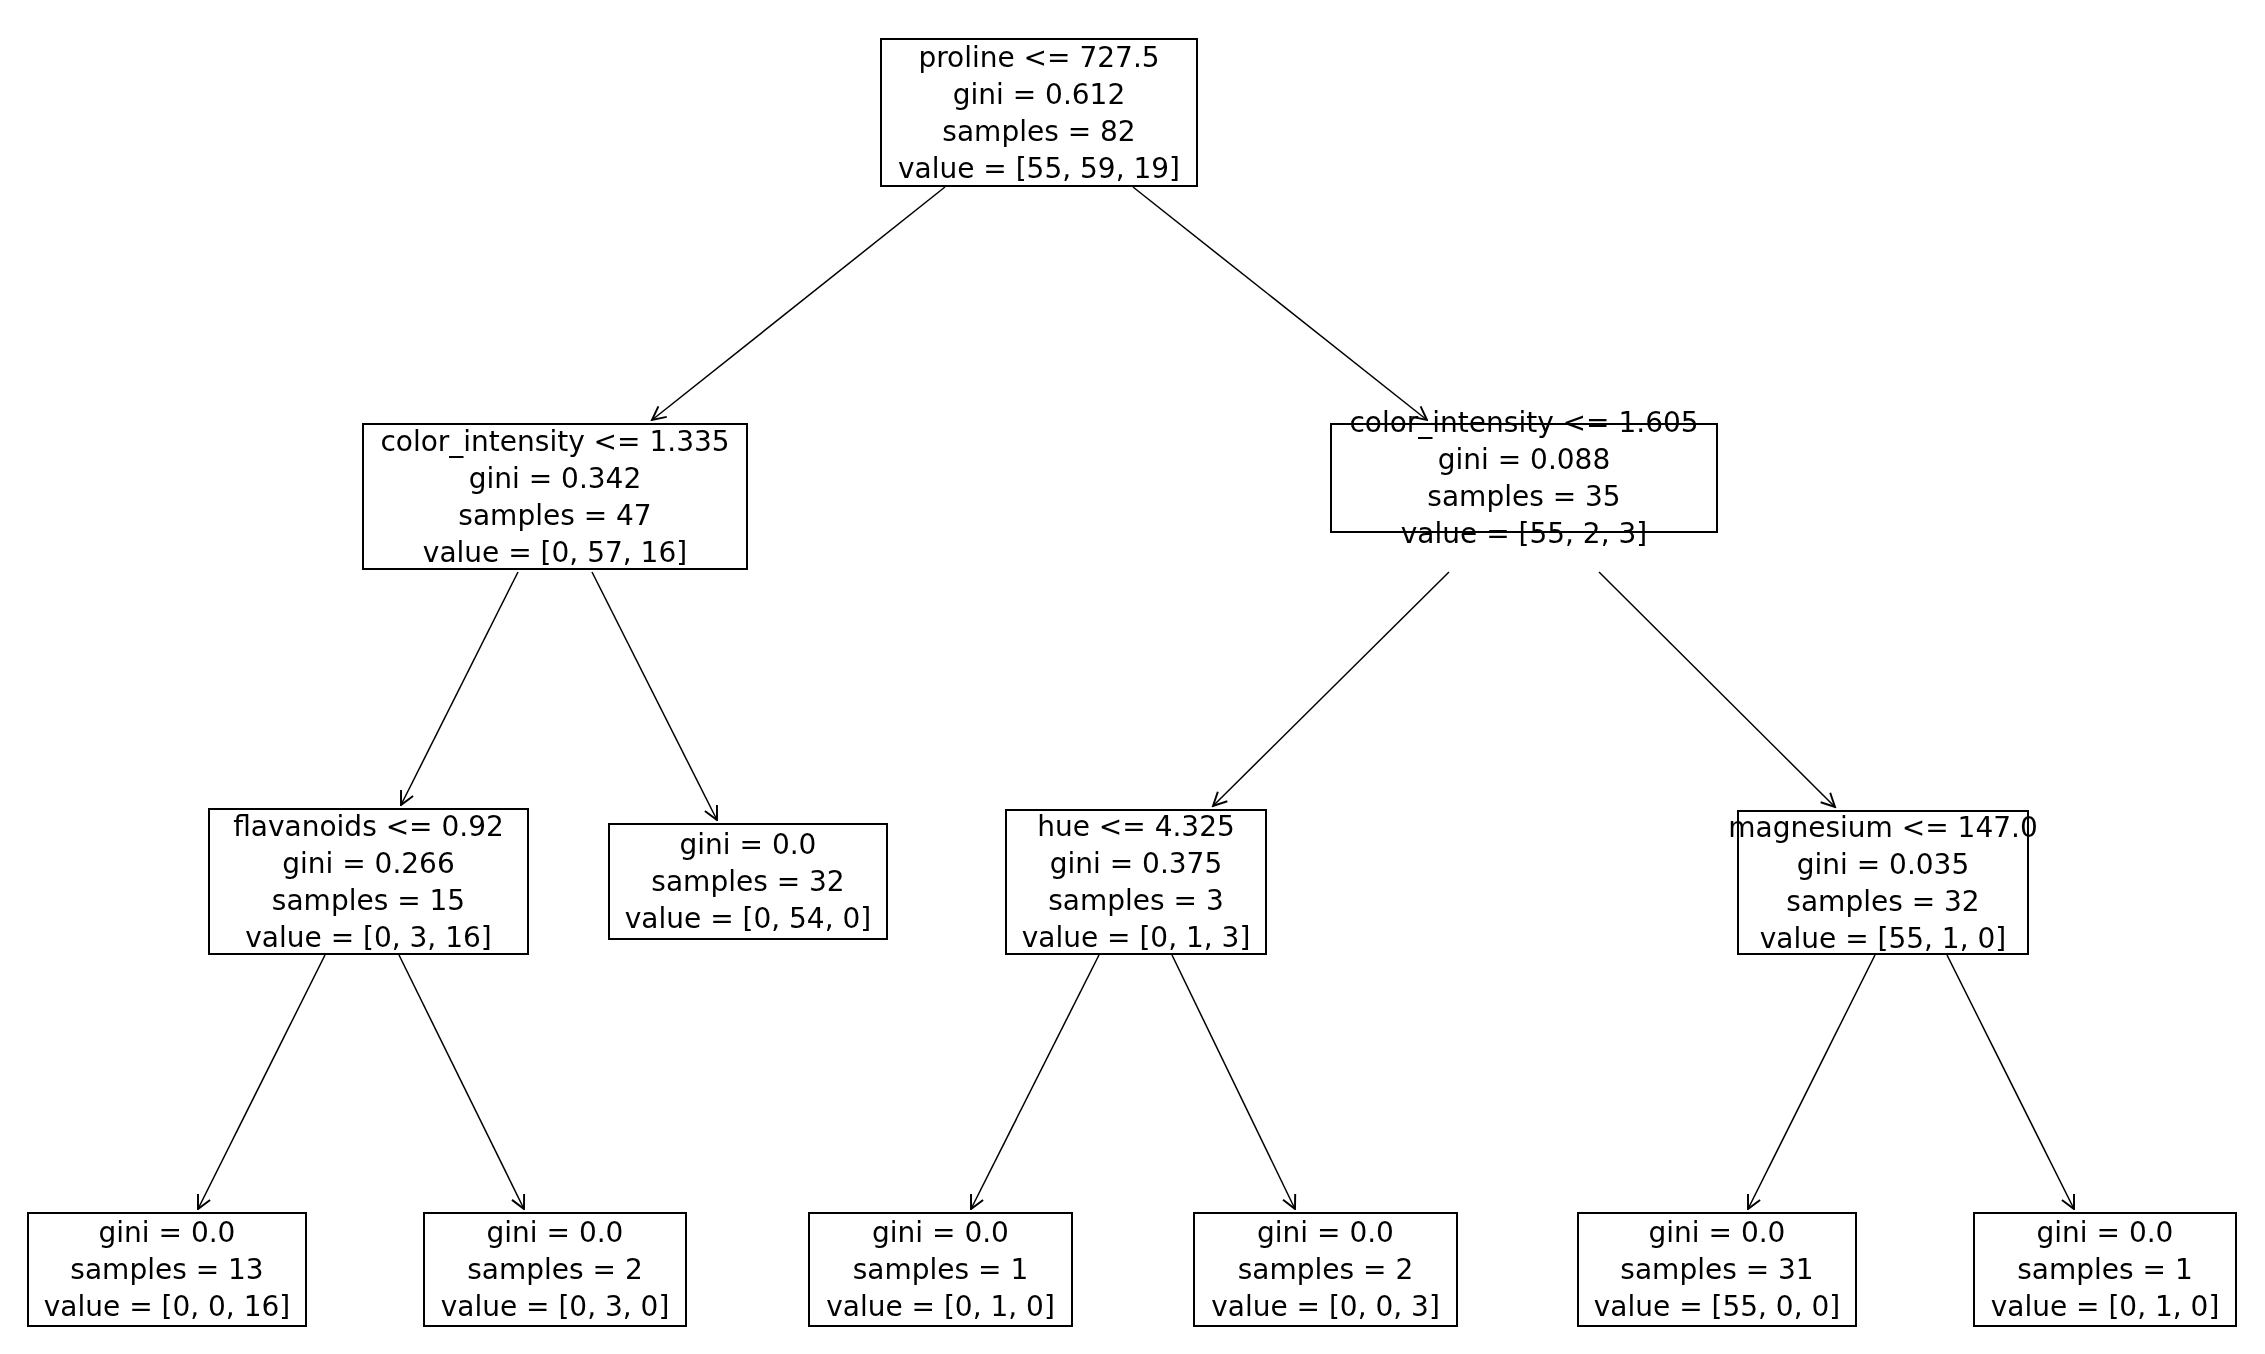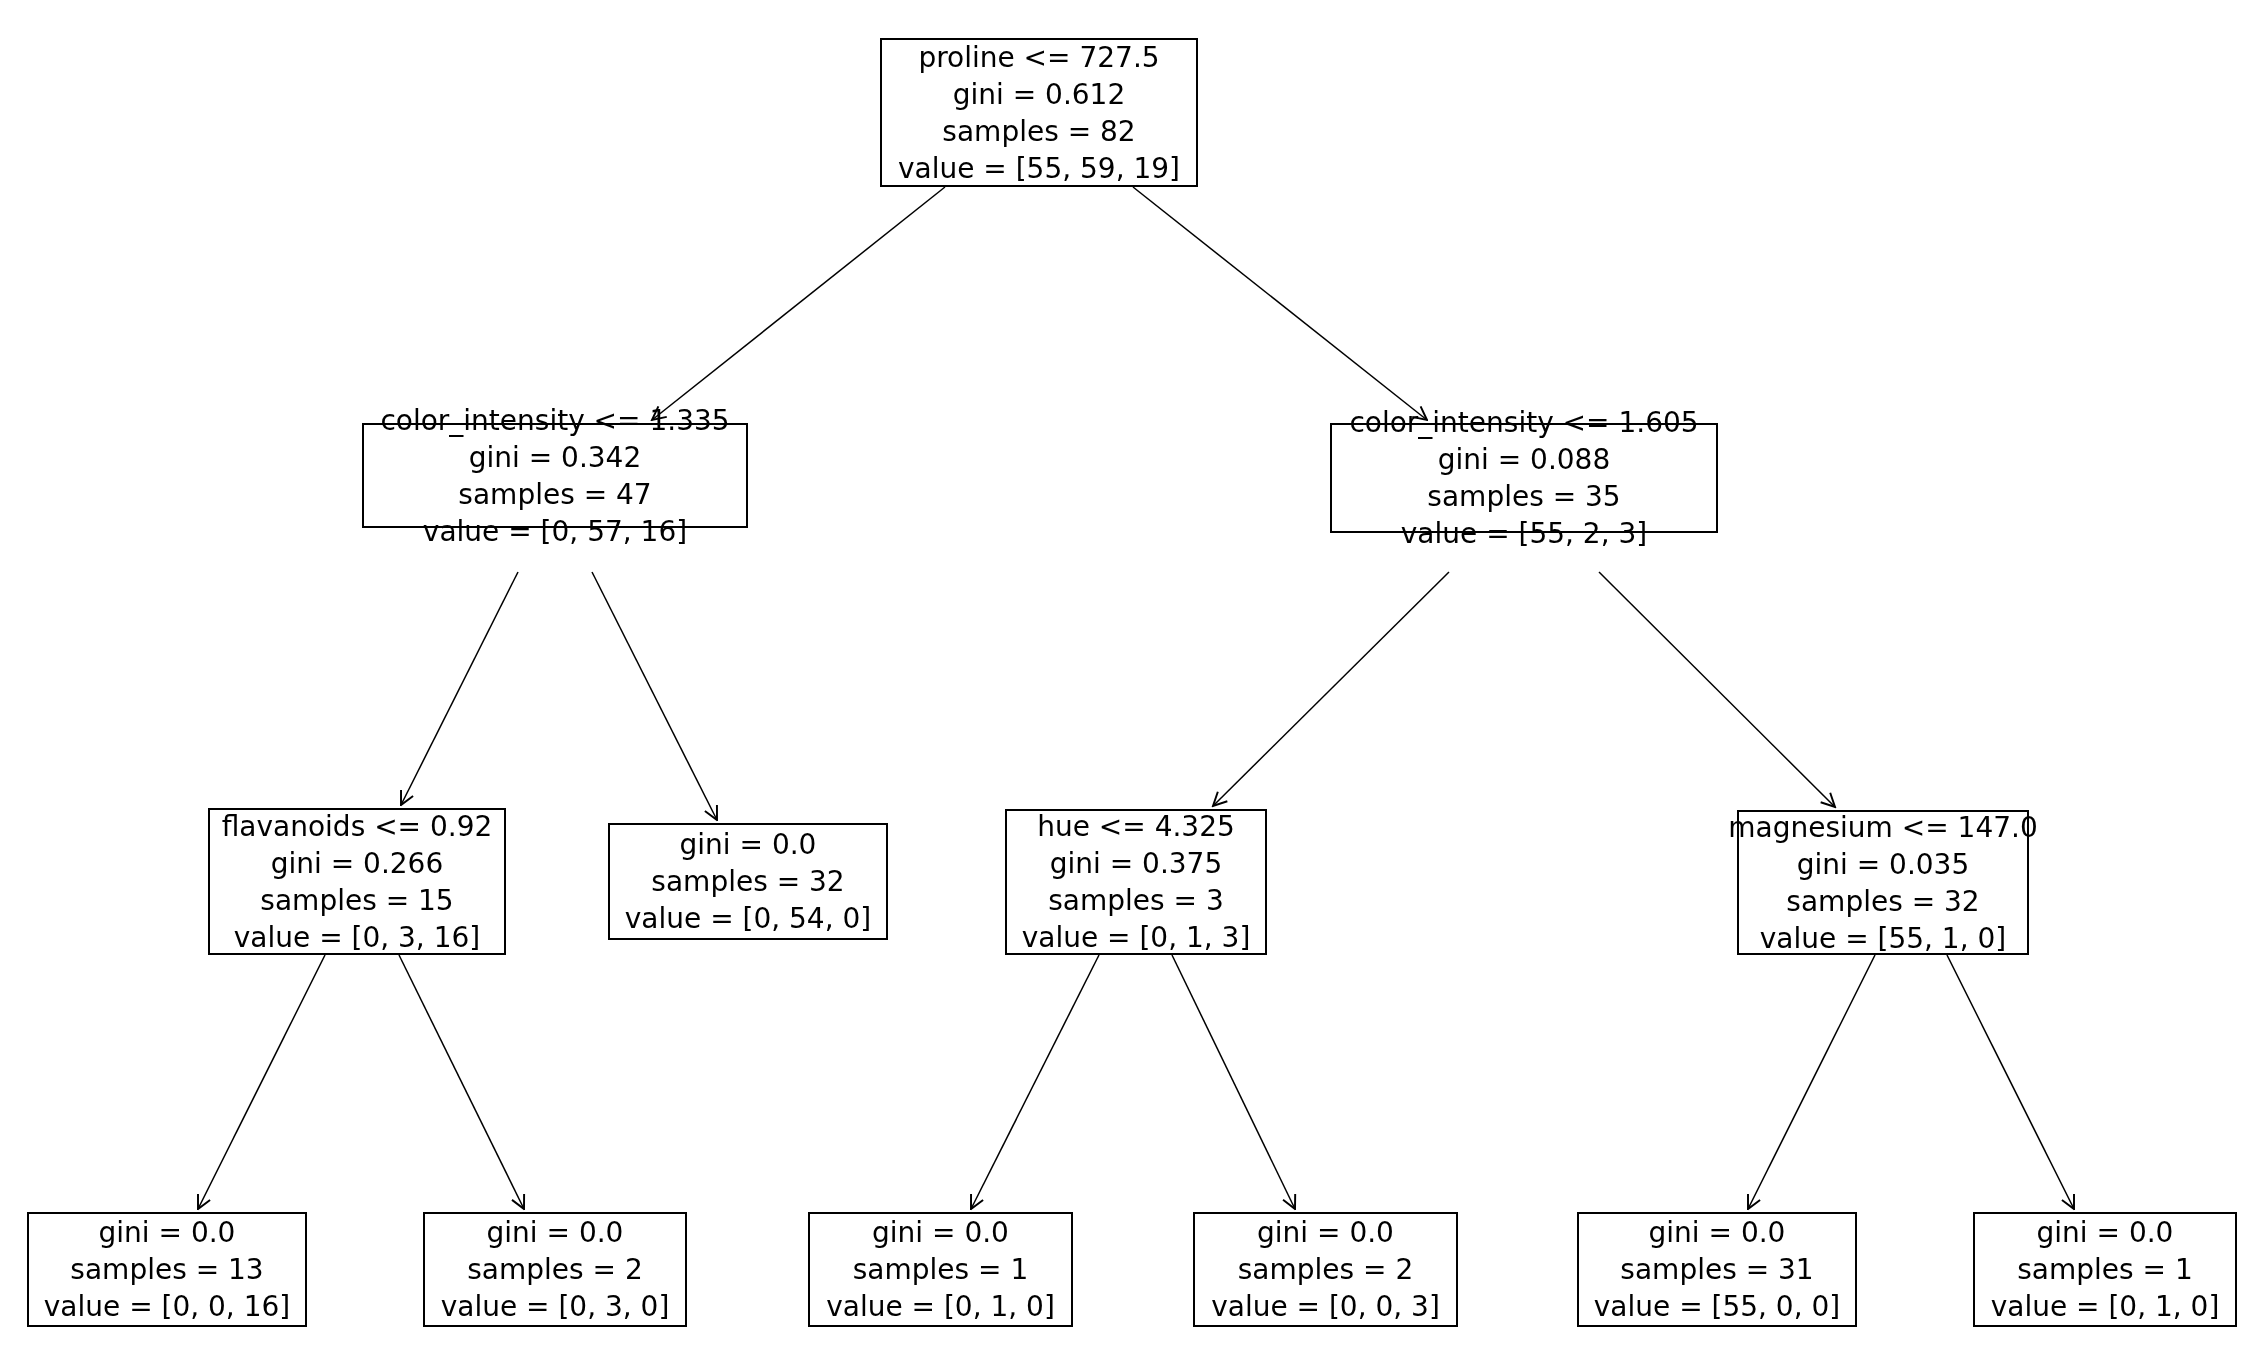--- a/index.html
+++ b/index.html
@@ -70,35 +70,35 @@
     <line x1="1947" y1="955" x2="2074" y2="1209" marker-end="url(#arrowhead)"></line>
   </svg>
 
   <div class="tree-node" style="left:880px; top:38px; width:318px; height:149px;">
     <span>proline &lt;= 727.5</span>
     <span>gini = 0.612</span>
     <span>samples = 82</span>
     <span>value = [55, 59, 19]</span>
   </div>
 
-  <div class="tree-node" style="left:362px; top:423px; width:386px; height:105px;">
+  <div class="tree-node" style="left:362px; top:423px; width:386px; height:147px;">
     <span>color_intensity &lt;= 1.335</span>
     <span>gini = 0.342</span>
     <span>samples = 47</span>
     <span>value = [0, 57, 16]</span>
   </div>
 
   <div class="tree-node" style="left:1330px; top:423px; width:388px; height:110px;">
     <span>color_intensity &lt;= 1.605</span>
     <span>gini = 0.088</span>
     <span>samples = 35</span>
     <span>value = [55, 2, 3]</span>
   </div>
 
-  <div class="tree-node" style="left:208px; top:808px; width:298px; height:147px;">
+  <div class="tree-node" style="left:208px; top:808px; width:321px; height:147px;">
     <span>flavanoids &lt;= 0.92</span>
     <span>gini = 0.266</span>
     <span>samples = 15</span>
     <span>value = [0, 3, 16]</span>
   </div>
 
   <div class="tree-node" style="left:608px; top:823px; width:280px; height:117px;">
     <span>gini = 0.0</span>
     <span>samples = 32</span>
     <span>value = [0, 54, 0]</span>

